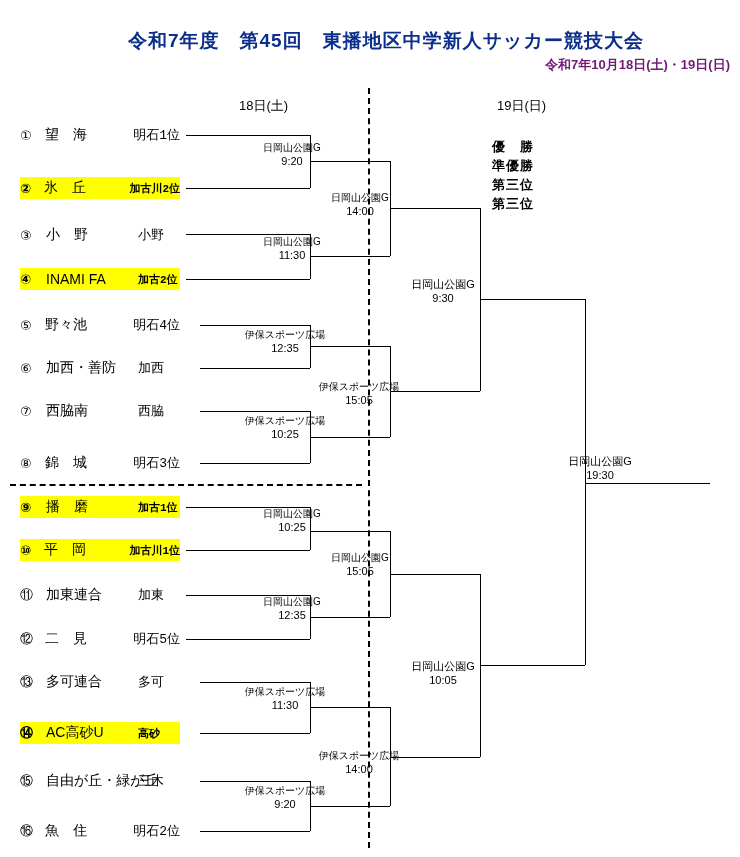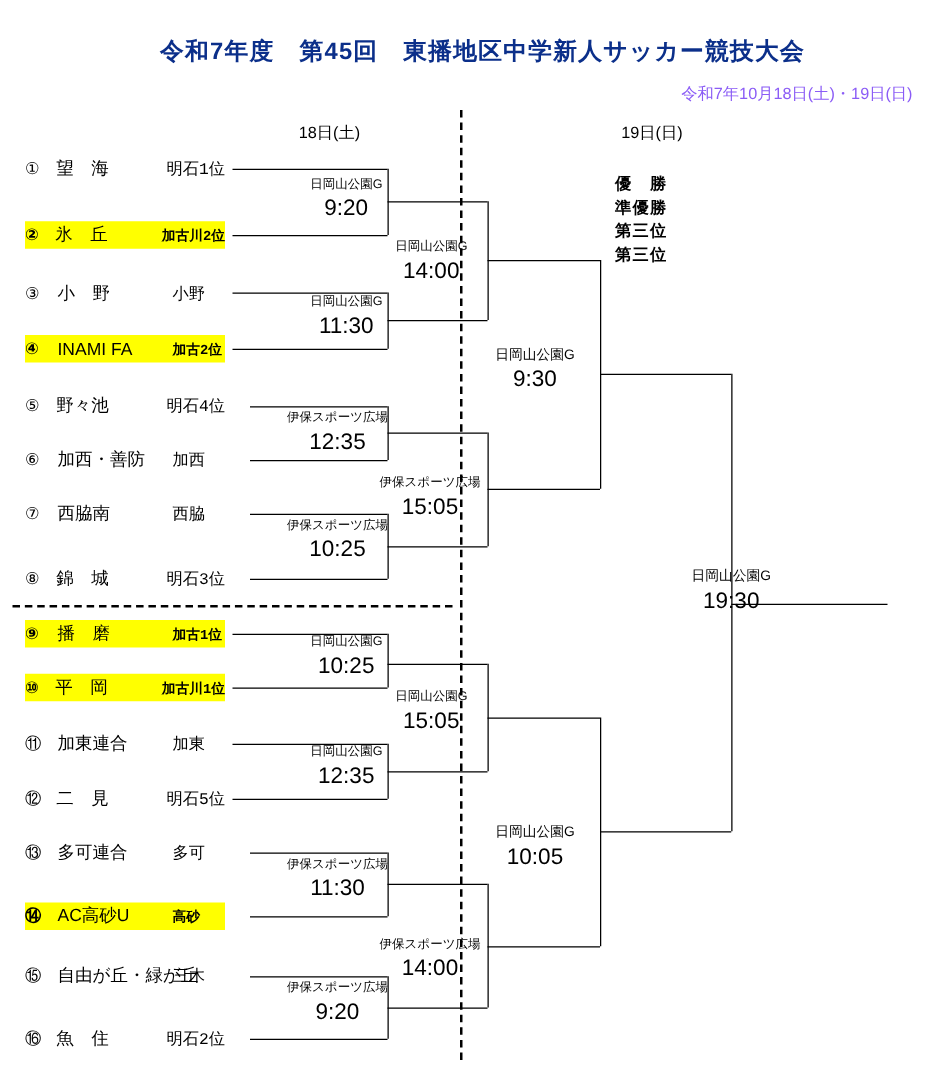--- a/index.html
+++ b/index.html
@@ -12,22 +12,22 @@
     overflow:hidden;
   }
   .root{position:relative;width:740px;height:857px;}
 
   .title{
     position:absolute;top:28px;left:16px;width:740px;text-align:center;
     font-size:19px;font-weight:bold;color:#0b2f8a;letter-spacing:1px;
     white-space:nowrap;
   }
   .subtitle{
-    position:absolute;top:66px;right:10px;
-    font-size:13px;font-weight:normal;color:#8b5cf6;white-space:nowrap;
+    position:absolute;top:56px;right:10px;
+    font-size:13px;font-weight:bold;color:#701a75;white-space:nowrap;
   }
 
   .daylabel{
     position:absolute;font-size:13px;color:#000;white-space:nowrap;
   }
   .day1{top:97px;left:239px;}
   .day2{top:97px;left:497px;}
 
   
   .vsep{
@@ -61,25 +61,25 @@
   }
   .team.hl .sub{font-size:11px;font-weight:bold;}
   .team.hl .name{font-weight:normal;}
 
   
   .hline{position:absolute;height:0;border-top:1.6px solid #000;}
   .vline{position:absolute;width:0;border-left:1.6px solid #000;}
 
   
   .match{
-    position:absolute;text-align:center;line-height:1.25;white-space:nowrap;
+    position:absolute;text-align:center;line-height:1.25;white-space:nowrap;margin-left:15px;
   }
   .match .venue{font-size:10px;display:block;}
   .match .venue.big{font-size:11px;}
-  .match .time{font-size:18px;display:block;}
+  .match .time{font-size:11px;display:block;}
 
   .results{
     position:absolute;top:138px;left:492px;font-size:13px;font-weight:bold;
     line-height:1.45;white-space:nowrap;
   }
   .results div{letter-spacing:1px;}
 </style>
 </head>
 <body>
 

